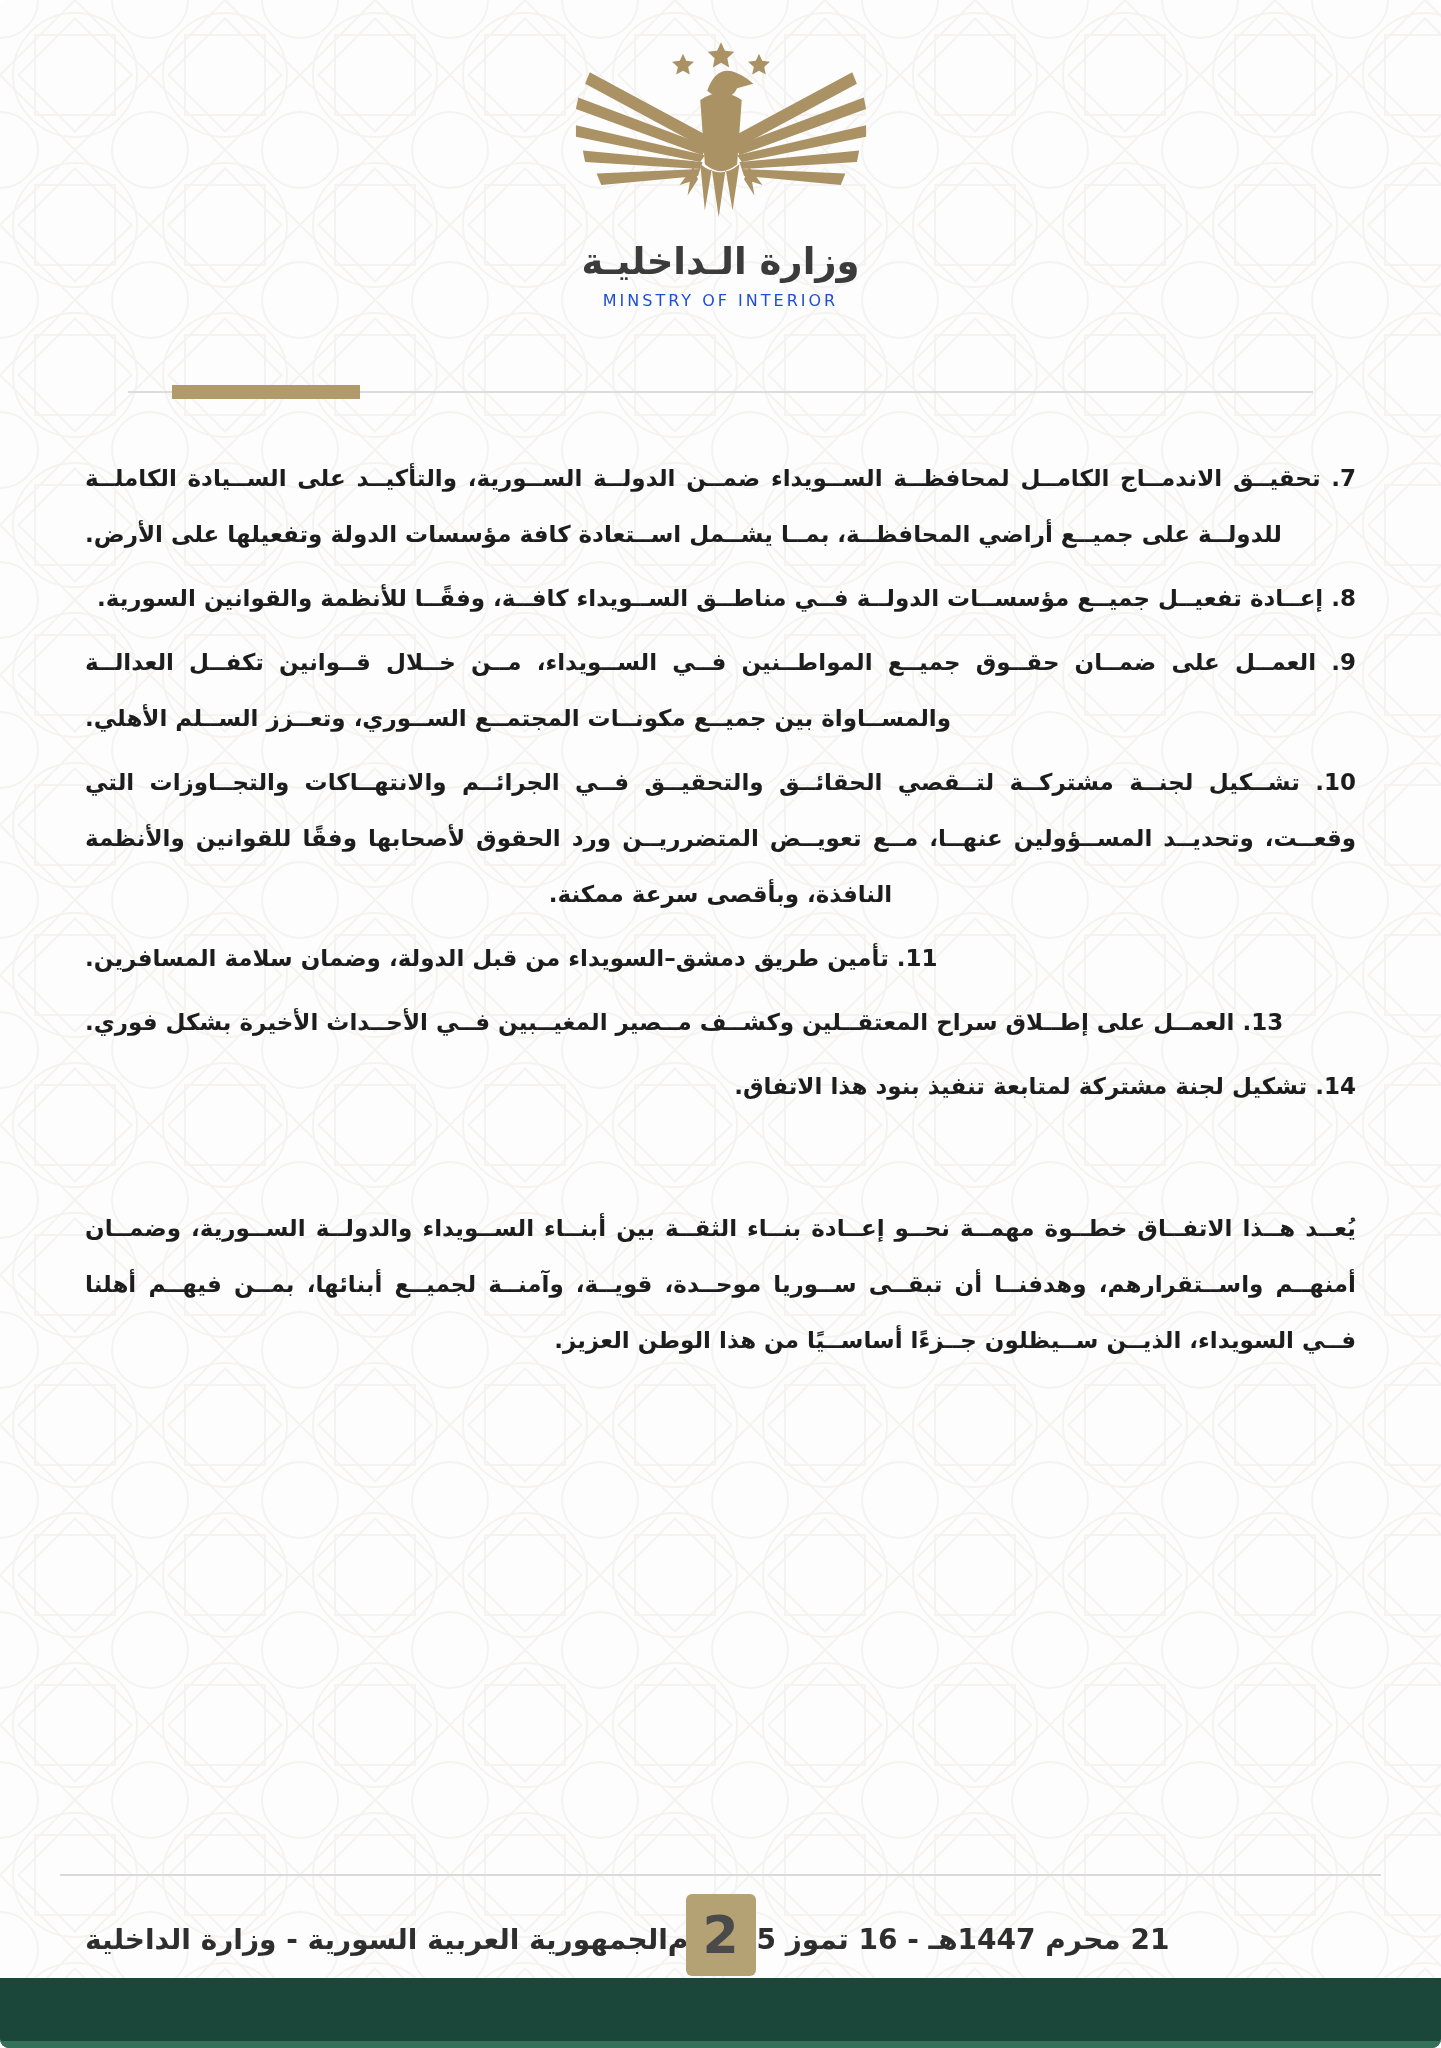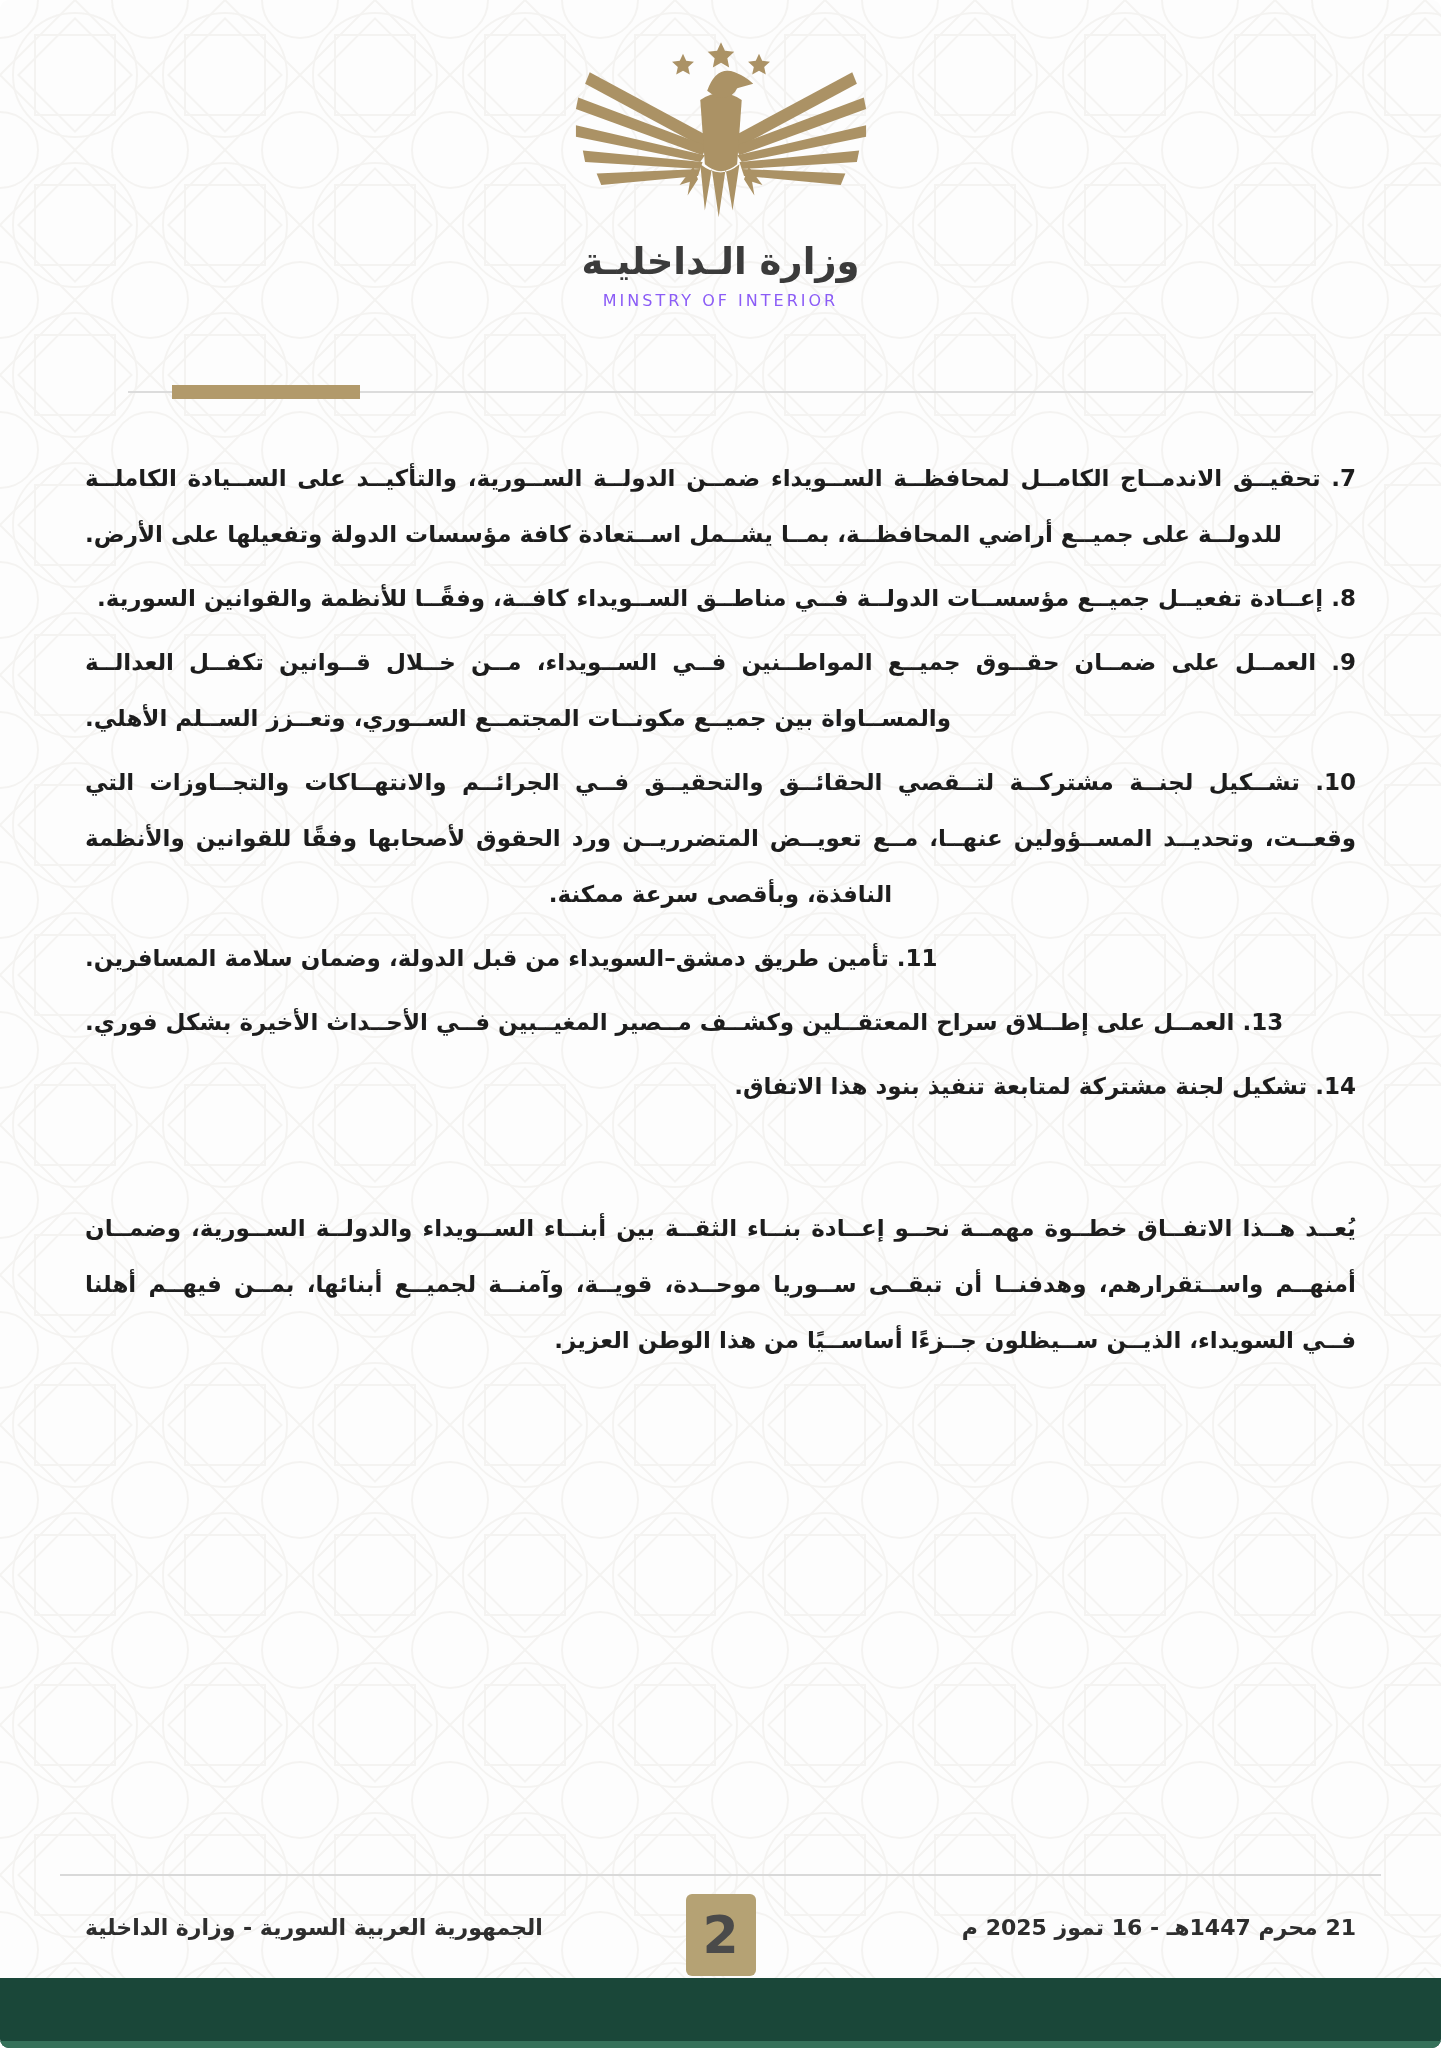--- a/index.html
+++ b/index.html
@@ -23,21 +23,21 @@
     padding-top:40px;text-align:center;
   }
   .emblem{display:block;margin:0 auto;}
   .ministry-ar{
     margin-top:10px;
     font-size:37px;font-weight:bold;color:#3b3b3b;
     direction:rtl;letter-spacing:0;
   }
   .ministry-en{
     margin-top:8px;
-    font-size:16px;color:#8b5cf6;letter-spacing:3px;
+    font-size:16px;color:#1d4ed8;letter-spacing:3px;
   }
   
   .divider{
     position:absolute;top:391px;left:128px;right:128px;height:2px;
     background:#dcdcdc;
   }
   .divider .goldbar{
     position:absolute;left:44px;top:-6px;width:188px;height:14px;
     background:#b29a6b;
   }
@@ -57,23 +57,23 @@
   .last-center{text-align-last:center;}
   .closing{
     margin-top:86px;
   }
   
   .footer-sep{
     position:absolute;left:60px;right:60px;bottom:172px;
     height:2px;background:#d9d9d9;
   }
   .footer-row{
-    position:absolute;left:85px;right:85px;bottom:108px;
-    display:flex;justify-content:space-between;align-items:flex-start;
-    font-size:22px;font-weight:bold;color:#2e2e2e;
+    position:absolute;left:85px;right:85px;bottom:92px;
+    display:flex;justify-content:flex-start;align-items:flex-start;
+    font-size:28px;font-weight:bold;color:#2e2e2e;
   }
   .footer-date{direction:rtl;}
   .footer-entity{direction:rtl;}
   .page-badge{
     position:absolute;left:50%;transform:translateX(-50%);
     bottom:72px;width:70px;height:82px;
     background:#b5a274;border-radius:6px;
     display:flex;align-items:center;justify-content:center;
   }
   .page-badge span{

